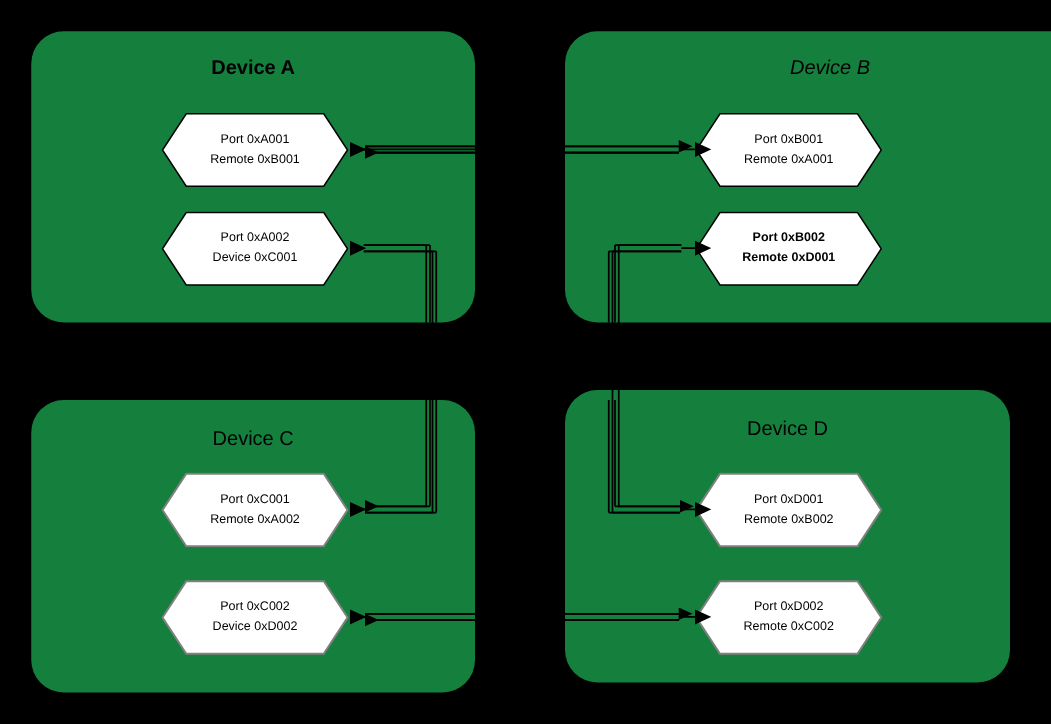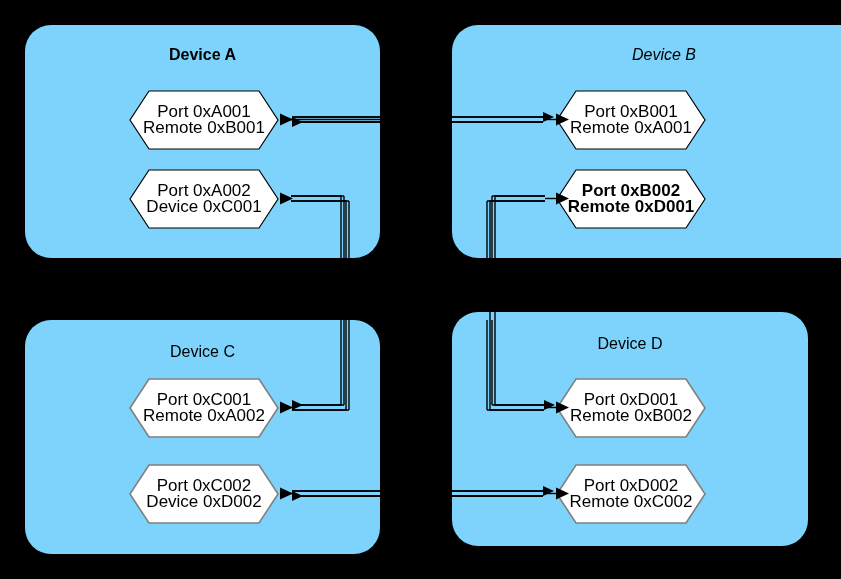--- a/index.html
+++ b/index.html
@@ -13,21 +13,21 @@
     width: 841px;
     height: 579px;
     background: #000000;
     overflow: hidden;
     font-family: "Liberation Sans", "DejaVu Sans", sans-serif;
   }
 
   
   .panel {
     position: absolute;
-    background: #7dd3fc;
+    background: #15803d;
     border-radius: 26px;
     box-sizing: border-box;
   }
   .panel-title {
     position: absolute;
     left: 0;
     right: 0;
     text-align: center;
     color: #000000;
     font-size: 16px;
@@ -52,21 +52,21 @@
     position: absolute;
     left: 0;
     top: 0;
     width: 150px;
     height: 60px;
     display: flex;
     flex-direction: column;
     align-items: center;
     justify-content: center;
     color: #000000;
-    font-size: 17px;
+    font-size: 10px;
     line-height: 16px;
     white-space: nowrap;
     pointer-events: none;
   }
 
   
   .link-layer {
     position: absolute;
     left: 0;
     top: 0;

